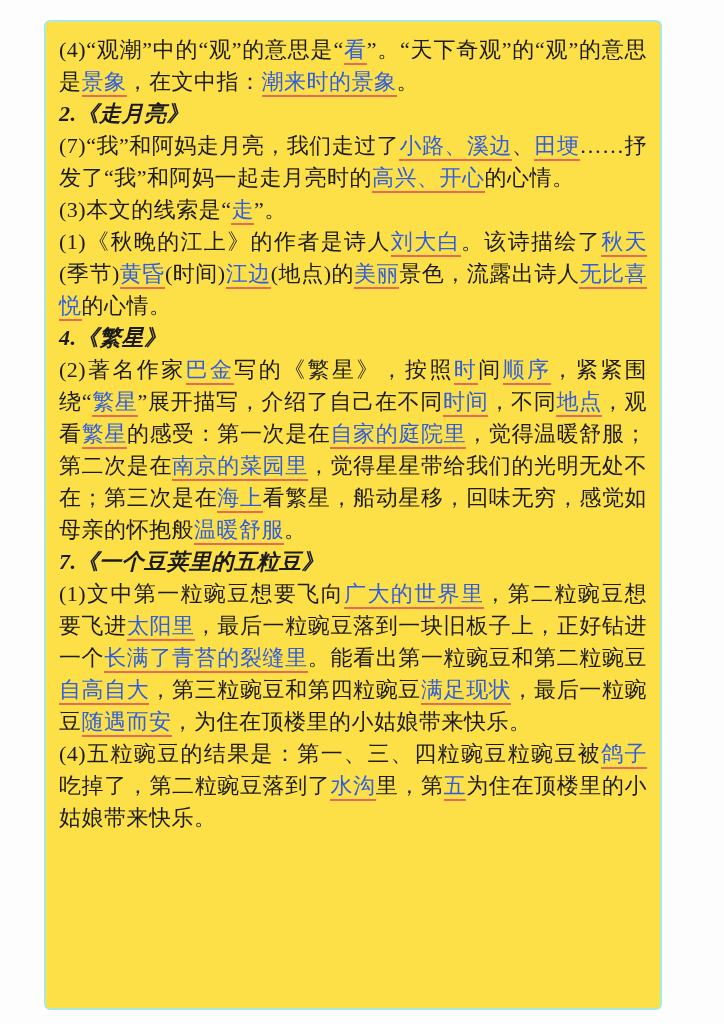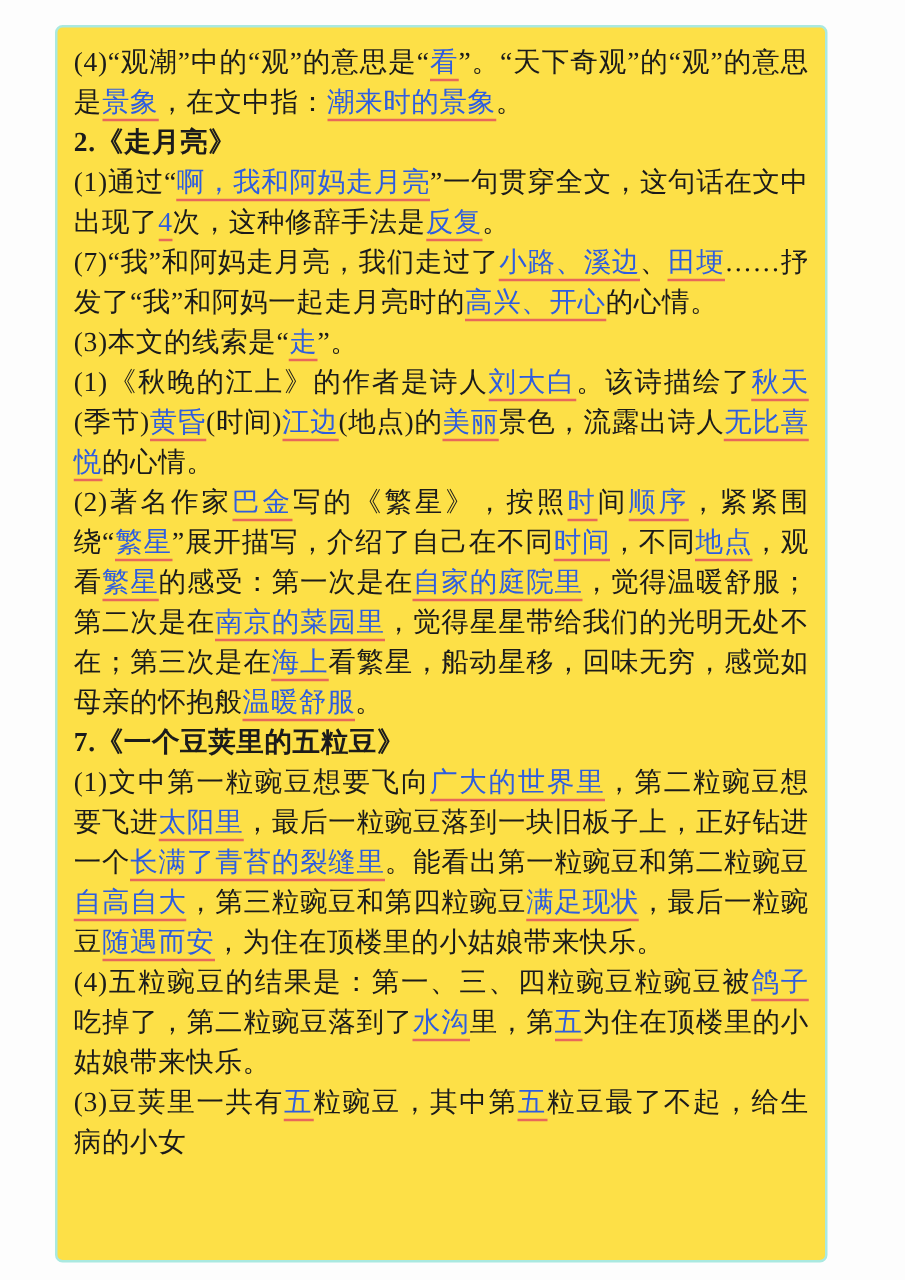--- a/index.html
+++ b/index.html
@@ -35,40 +35,40 @@
     margin: 0;
     font-size: 22px;
     line-height: 32px;
     color: #1b1b1b;
     text-align: justify;
     letter-spacing: 0.5px;
   }
   .notes-card p.heading {
     font-weight: bold;
     text-align: left;
+    font-style: italic;
   }
   .plain {
     color: #1b1b1b;
   }
   .answer {
     color: #2e5de0;
     border-bottom: 2px solid #e8685a;
     padding-bottom: 1px;
   }
 </style>
 </head>
 <body>
 
 <div class="page">
   <div class="notes-card">
       <p class="item"><span class="plain">(4)“观潮”中的“观”的意思是“</span><span class="answer">看</span><span class="plain">”。“天下奇观”的“观”的意思是</span><span class="answer">景象</span><span class="plain">，在文中指：</span><span class="answer">潮来时的景象</span><span class="plain">。</span></p>
       <p class="heading"><span class="plain">2.《走月亮》</span></p>
-      <p class="item"><span class="plain">(1)通过“</span><span class="answer">啊，我和阿妈走月亮</span><span class="plain">”一句贯穿全文，这句话在文中出现了</span><span class="answer">4</span><span class="plain">次，这种修辞手法是</span><span class="answer">反复</span><span class="plain">。</span></p>
       <p class="item"><span class="plain">(7)“我”和阿妈走月亮，我们走过了</span><span class="answer">小路、溪边</span><span class="plain">、</span><span class="answer">田埂</span><span class="plain">……抒发了“我”和阿妈一起走月亮时的</span><span class="answer">高兴、开心</span><span class="plain">的心情。</span></p>
       <p class="item"><span class="plain">(3)本文的线索是“</span><span class="answer">走</span><span class="plain">”。</span></p>
       <p class="item"><span class="plain">(1)《秋晚的江上》的作者是诗人</span><span class="answer">刘大白</span><span class="plain">。该诗描绘了</span><span class="answer">秋天</span><span class="plain">(季节)</span><span class="answer">黄昏</span><span class="plain">(时间)</span><span class="answer">江边</span><span class="plain">(地点)的</span><span class="answer">美丽</span><span class="plain">景色，流露出诗人</span><span class="answer">无比喜悦</span><span class="plain">的心情。</span></p>
+      <p class="heading"><span class="plain">4.《繁星》</span></p>
       <p class="item"><span class="plain">(2)著名作家</span><span class="answer">巴金</span><span class="plain">写的《繁星》，按照</span><span class="answer">时</span><span class="plain">间</span><span class="answer">顺序</span><span class="plain">，紧紧围绕“</span><span class="answer">繁星</span><span class="plain">”展开描写，介绍了自己在不同</span><span class="answer">时间</span><span class="plain">，不同</span><span class="answer">地点</span><span class="plain">，观看</span><span class="answer">繁星</span><span class="plain">的感受：第一次是在</span><span class="answer">自家的庭院里</span><span class="plain">，觉得温暖舒服；第二次是在</span><span class="answer">南京的菜园里</span><span class="plain">，觉得星星带给我们的光明无处不在；第三次是在</span><span class="answer">海上</span><span class="plain">看繁星，船动星移，回味无穷，感觉如母亲的怀抱般</span><span class="answer">温暖舒服</span><span class="plain">。</span></p>
       <p class="heading"><span class="plain">7.《一个豆荚里的五粒豆》</span></p>
       <p class="item"><span class="plain">(1)文中第一粒豌豆想要飞向</span><span class="answer">广大的世界里</span><span class="plain">，第二粒豌豆想要飞进</span><span class="answer">太阳里</span><span class="plain">，最后一粒豌豆落到一块旧板子上，正好钻进一个</span><span class="answer">长满了青苔的裂缝里</span><span class="plain">。能看出第一粒豌豆和第二粒豌豆</span><span class="answer">自高自大</span><span class="plain">，第三粒豌豆和第四粒豌豆</span><span class="answer">满足现状</span><span class="plain">，最后一粒豌豆</span><span class="answer">随遇而安</span><span class="plain">，为住在顶楼里的小姑娘带来快乐。</span></p>
       <p class="item"><span class="plain">(4)五粒豌豆的结果是：第一、三、四粒豌豆粒豌豆被</span><span class="answer">鸽子</span><span class="plain">吃掉了，第二粒豌豆落到了</span><span class="answer">水沟</span><span class="plain">里，第</span><span class="answer">五</span><span class="plain">为住在顶楼里的小姑娘带来快乐。</span></p>
-      <p class="item"><span class="plain">(3)豆荚里一共有</span><span class="answer">五</span><span class="plain">粒豌豆，其中第</span><span class="answer">五</span><span class="plain">粒豆最了不起，给生病的小女</span></p>
     </div>
 </div>
 
 </body></html>

